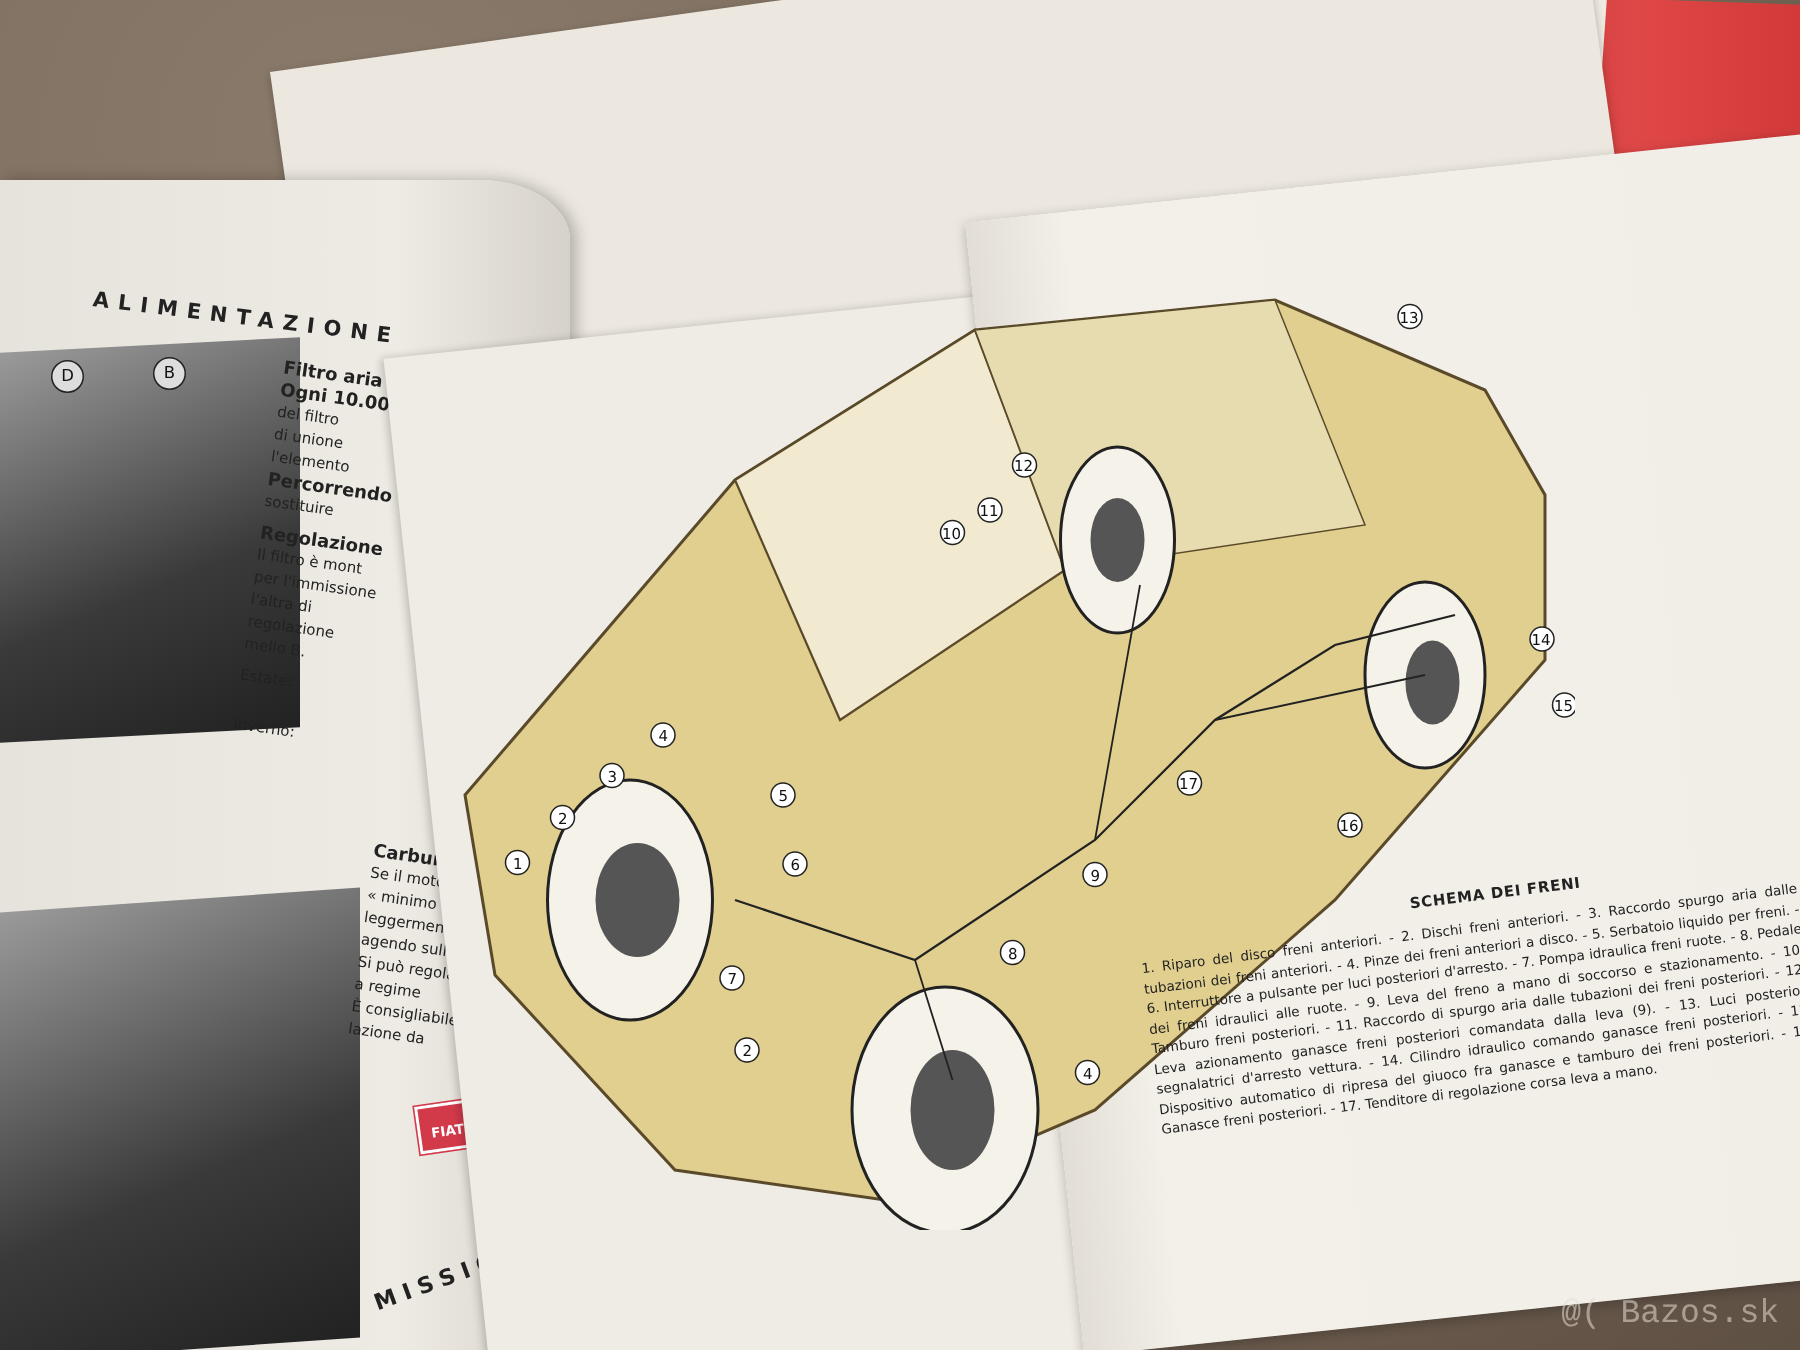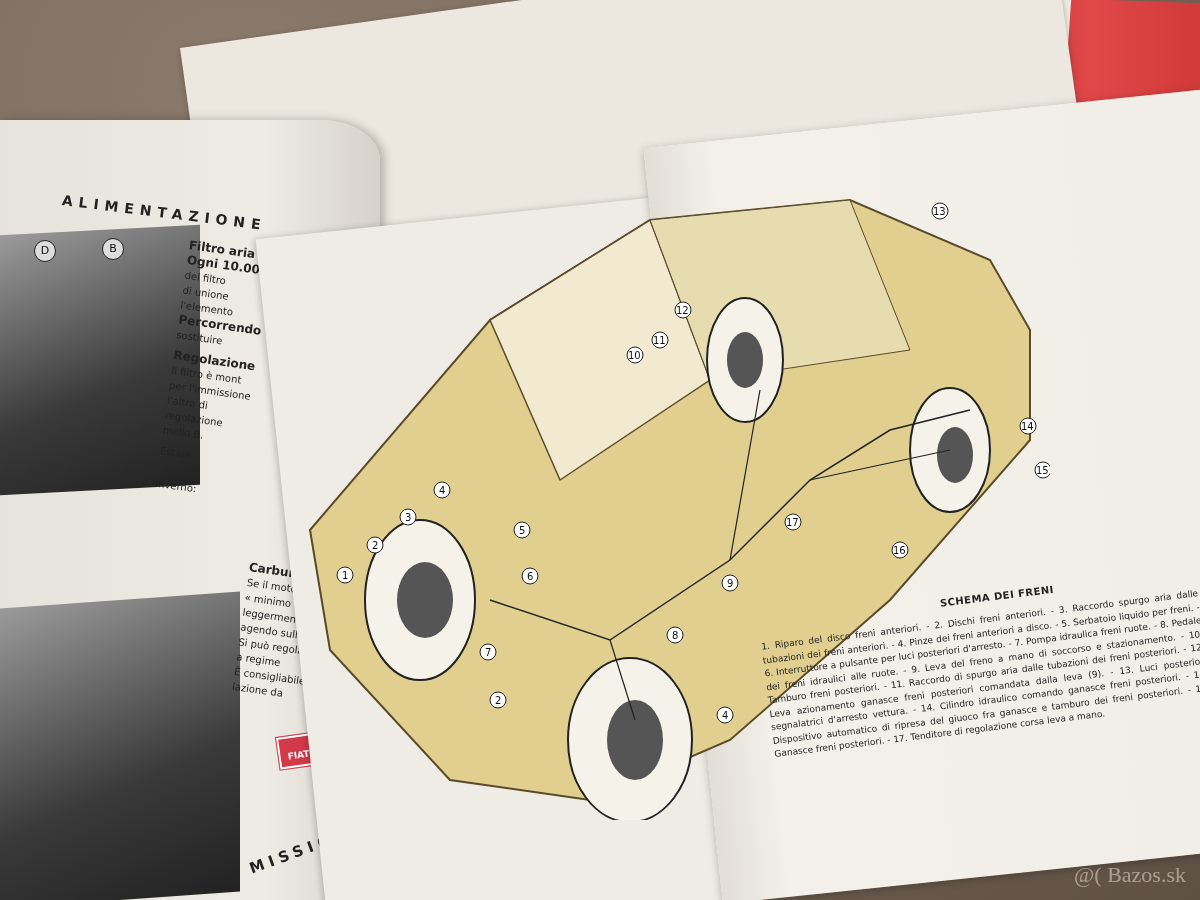--- a/index.html
+++ b/index.html
@@ -80,21 +80,21 @@
   }
   .caption-wrap {
     position:absolute; left:758px; top:620px; width:440px;
     transform:rotate(-7deg); transform-origin:left top;
     color:#222;
   }
   .caption-title { font-weight:bold; font-size:10px; text-align:center; margin-left:40px; margin-bottom:10px; letter-spacing:.5px; }
   .caption-body { font-size:9px; line-height:13.5px; text-align:justify; }
   .watermark {
     position:absolute; right:14px; bottom:12px;
-    font-family:Liberation Serif, serif; font-size:22px; color:rgba(230,220,210,.55);
+    font-family:Liberation Mono, monospace; font-size:22px; color:rgba(230,220,210,.55);
   }
 </style>
 </head>
 <body>
 
 <div class="cardboard"></div>
 <div class="red-book"></div>
 <div class="white-cover"></div>
 <svg class="mini-car" viewBox="0 0 110 60">
   <path d="M5 50 L15 20 L60 12 L95 30 L105 50 Z" fill="#c8262c"></path>

